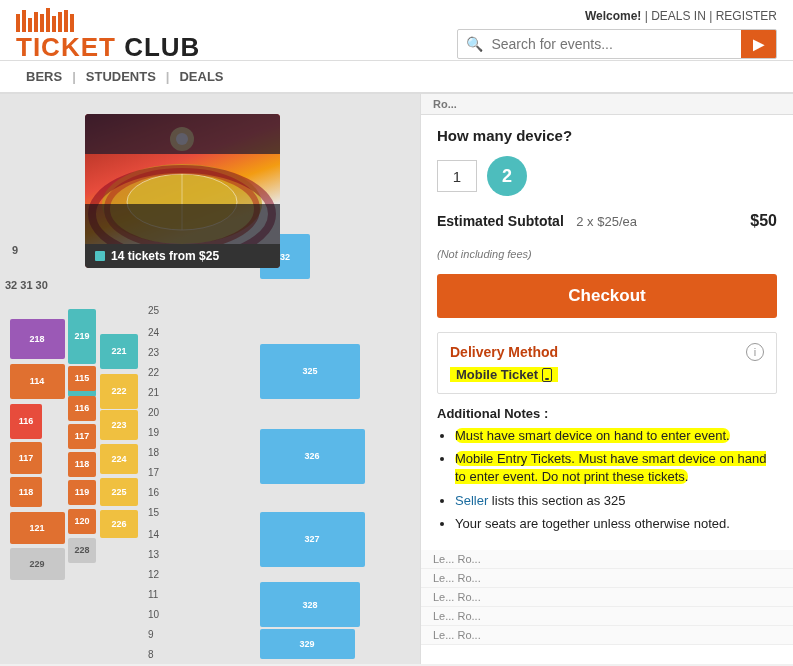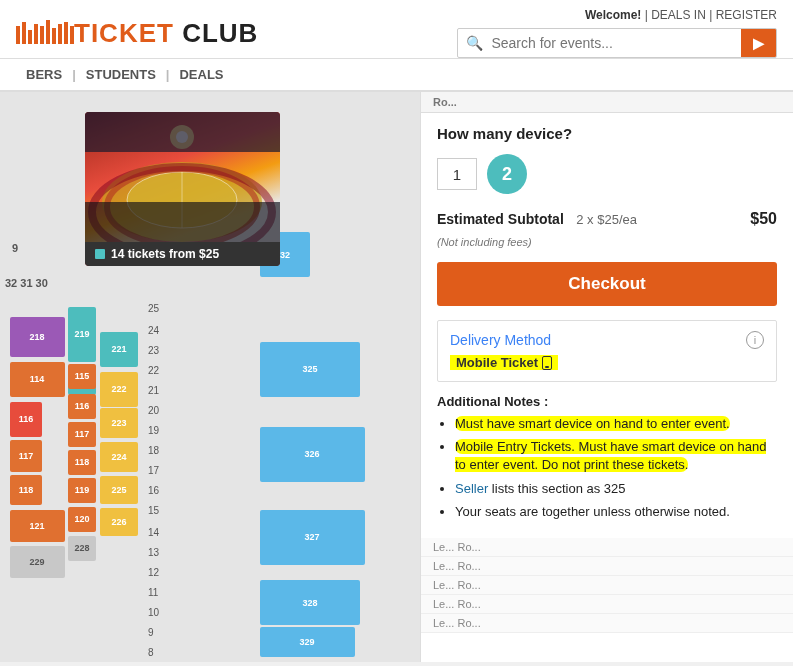--- a/index.html
+++ b/index.html
@@ -9,21 +9,21 @@
     .header {
       background: #fff;
       display: flex;
       align-items: center;
       justify-content: space-between;
       padding: 8px 16px 0 16px;
       border-bottom: 1px solid #ddd;
     }
     .logo-area {
       display: flex;
-      flex-direction: row;
+      flex-direction: column;
       align-items: flex-start;
       justify-content: space-between;
     }
     .logo-barcode {
       display: flex;
       gap: 2px;
       align-items: flex-end;
       margin-bottom: 2px;
     }
     .logo-barcode .bar {
@@ -224,21 +224,21 @@
       align-items: center;
       justify-content: center;
       font-size: 18px;
       font-weight: bold;
     }
 
     .subtotal-row {
       display: flex;
       align-items: baseline;
       justify-content: space-between;
-      margin-bottom: 8px;
+      margin-bottom: 18px;
     }
     .subtotal-label { font-size: 14px; font-weight: bold; color: #222; }
     .subtotal-detail { font-size: 13px; color: #666; margin-left: 8px; }
     .subtotal-price { font-size: 16px; font-weight: bold; color: #222; }
 
     .not-including-fees {
       font-size: 11px;
       color: #777;
       font-style: italic;
       margin-bottom: 14px;
@@ -262,21 +262,21 @@
       padding: 10px 12px;
       margin-bottom: 12px;
       border-radius: 2px;
     }
     .delivery-header {
       display: flex;
       align-items: center;
       justify-content: space-between;
       margin-bottom: 4px;
     }
-    .delivery-label { font-size: 14px; font-weight: normal; color: #3b82f6; }
+    .delivery-label { font-size: 14px; font-weight: bold; color: #c2410c; }
     .info-icon {
       width: 18px;
       height: 18px;
       border: 1.5px solid #999;
       border-radius: 50%;
       display: flex;
       align-items: center;
       justify-content: center;
       font-size: 11px;
       color: #999;

